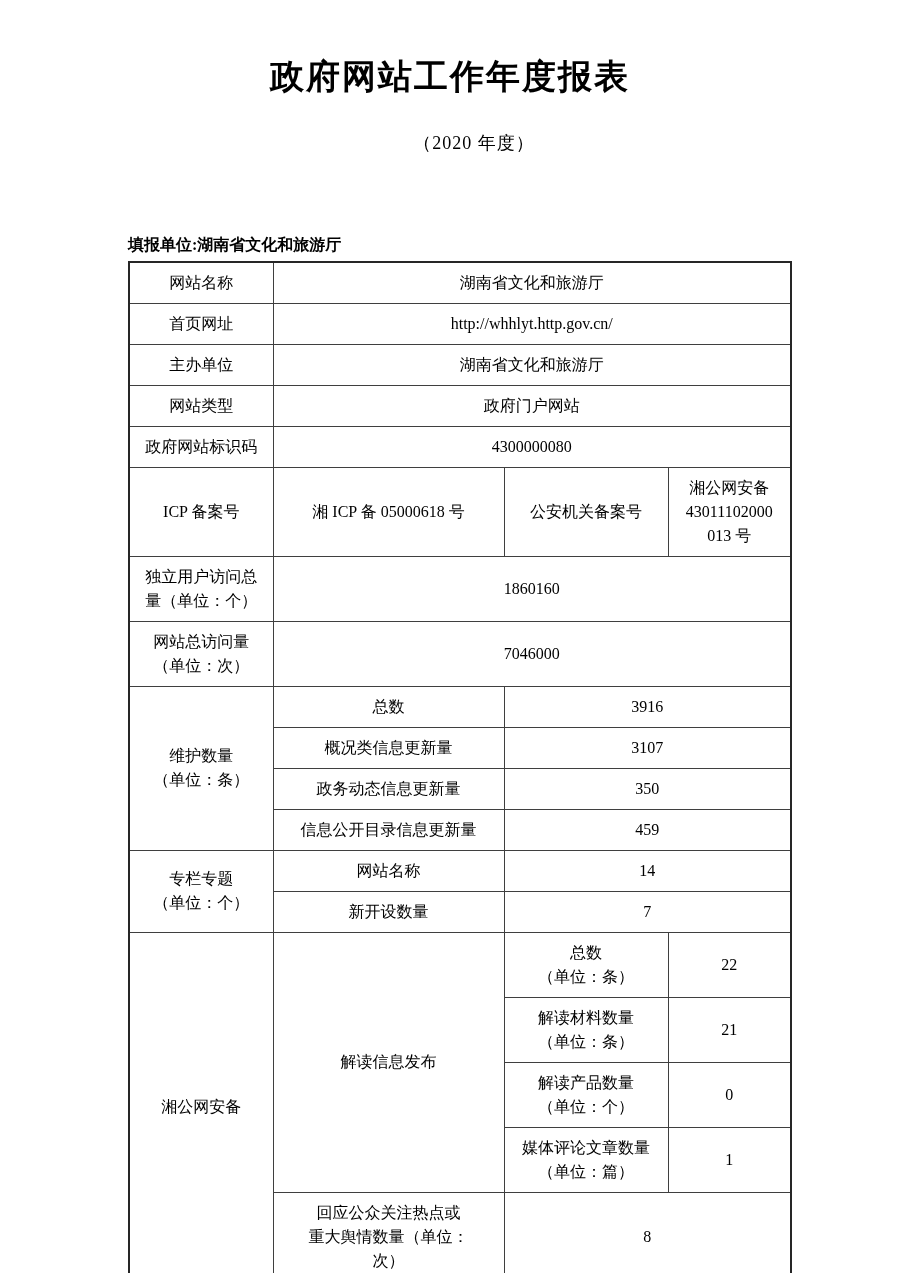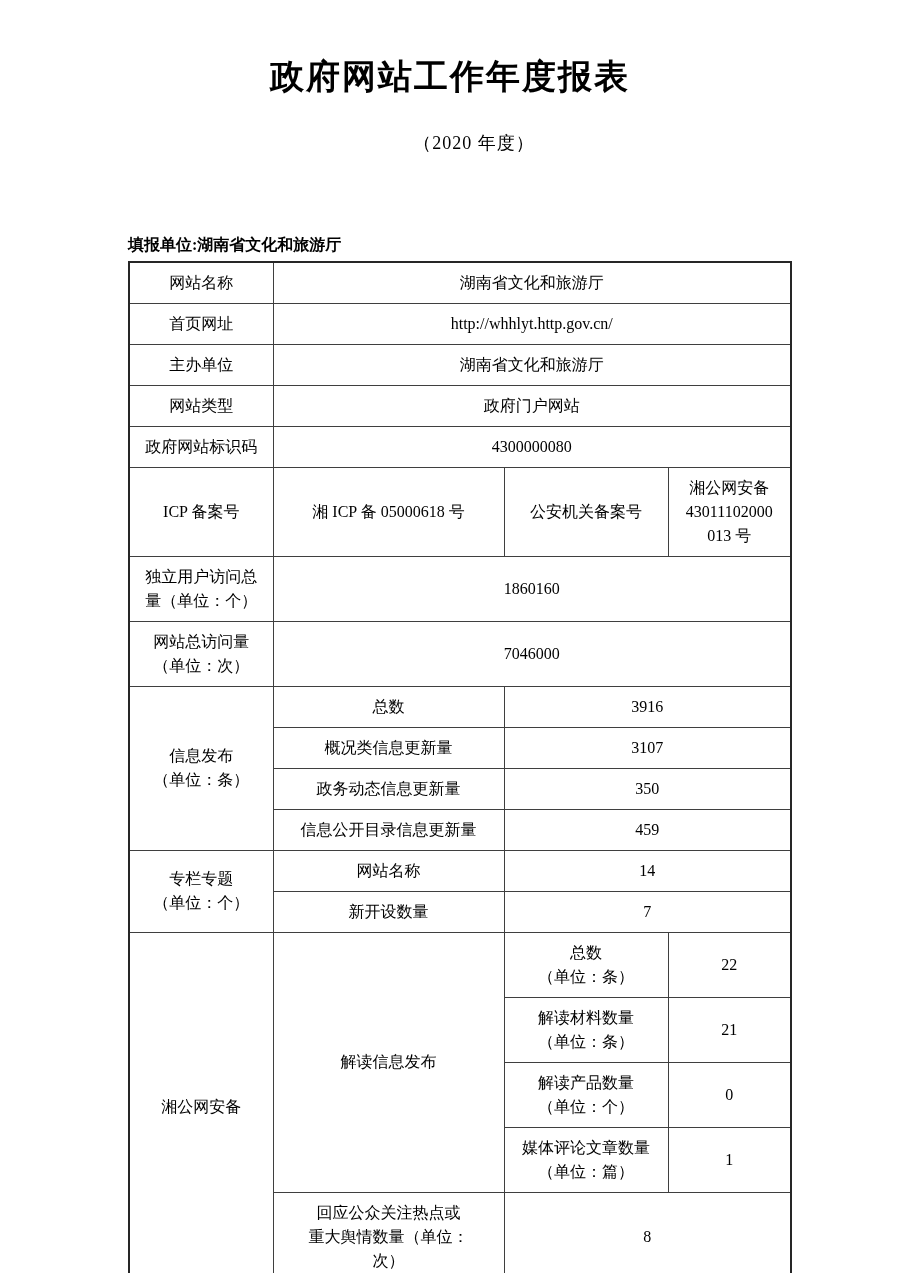--- a/index.html
+++ b/index.html
@@ -119,21 +119,21 @@
         <td class="ml">独立用户访问总
 量（单位：个）</td>
         <td colspan="3">1860160</td>
       </tr>
       <tr class="h56">
         <td class="ml">网站总访问量
 （单位：次）</td>
         <td colspan="3">7046000</td>
       </tr>
       <tr class="h32">
-        <td rowspan="4" class="ml">信息发布
+        <td rowspan="4" class="ml">维护数量
 （单位：条）</td>
         <td>总数</td>
         <td colspan="2">3916</td>
       </tr>
       <tr class="h32">
         <td>概况类信息更新量</td>
         <td colspan="2">3107</td>
       </tr>
       <tr class="h32">
         <td>政务动态信息更新量</td>

